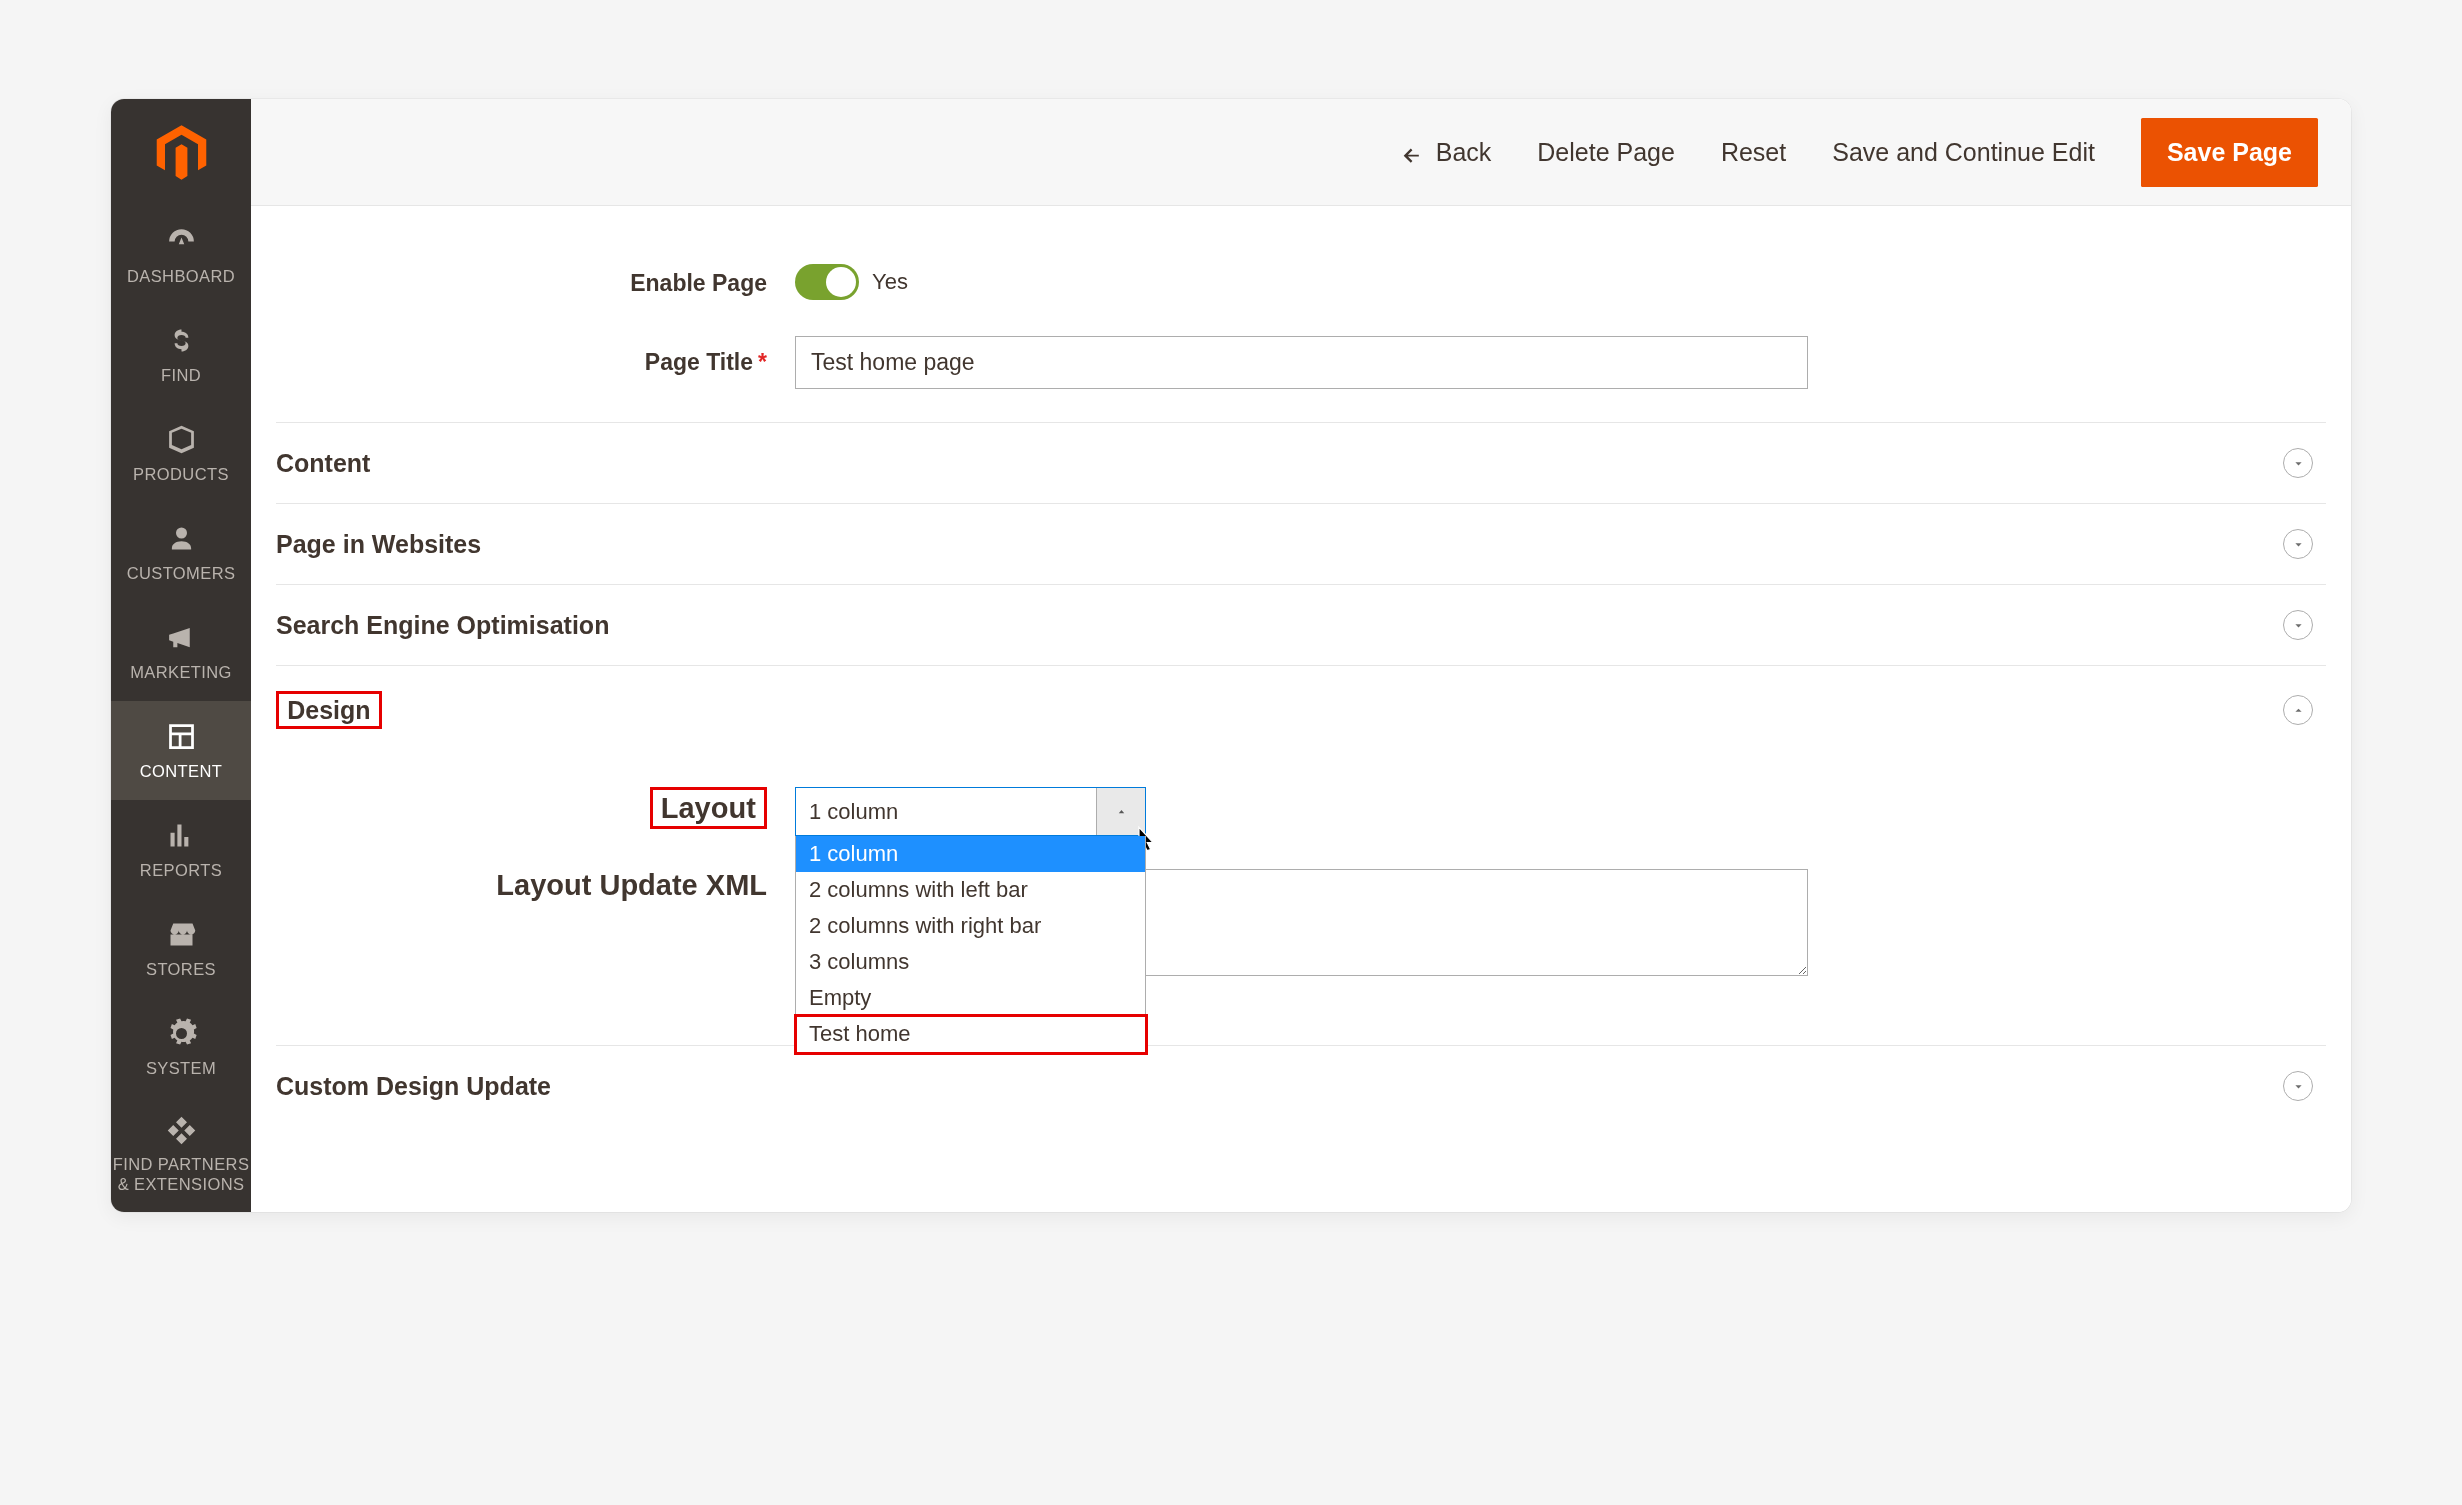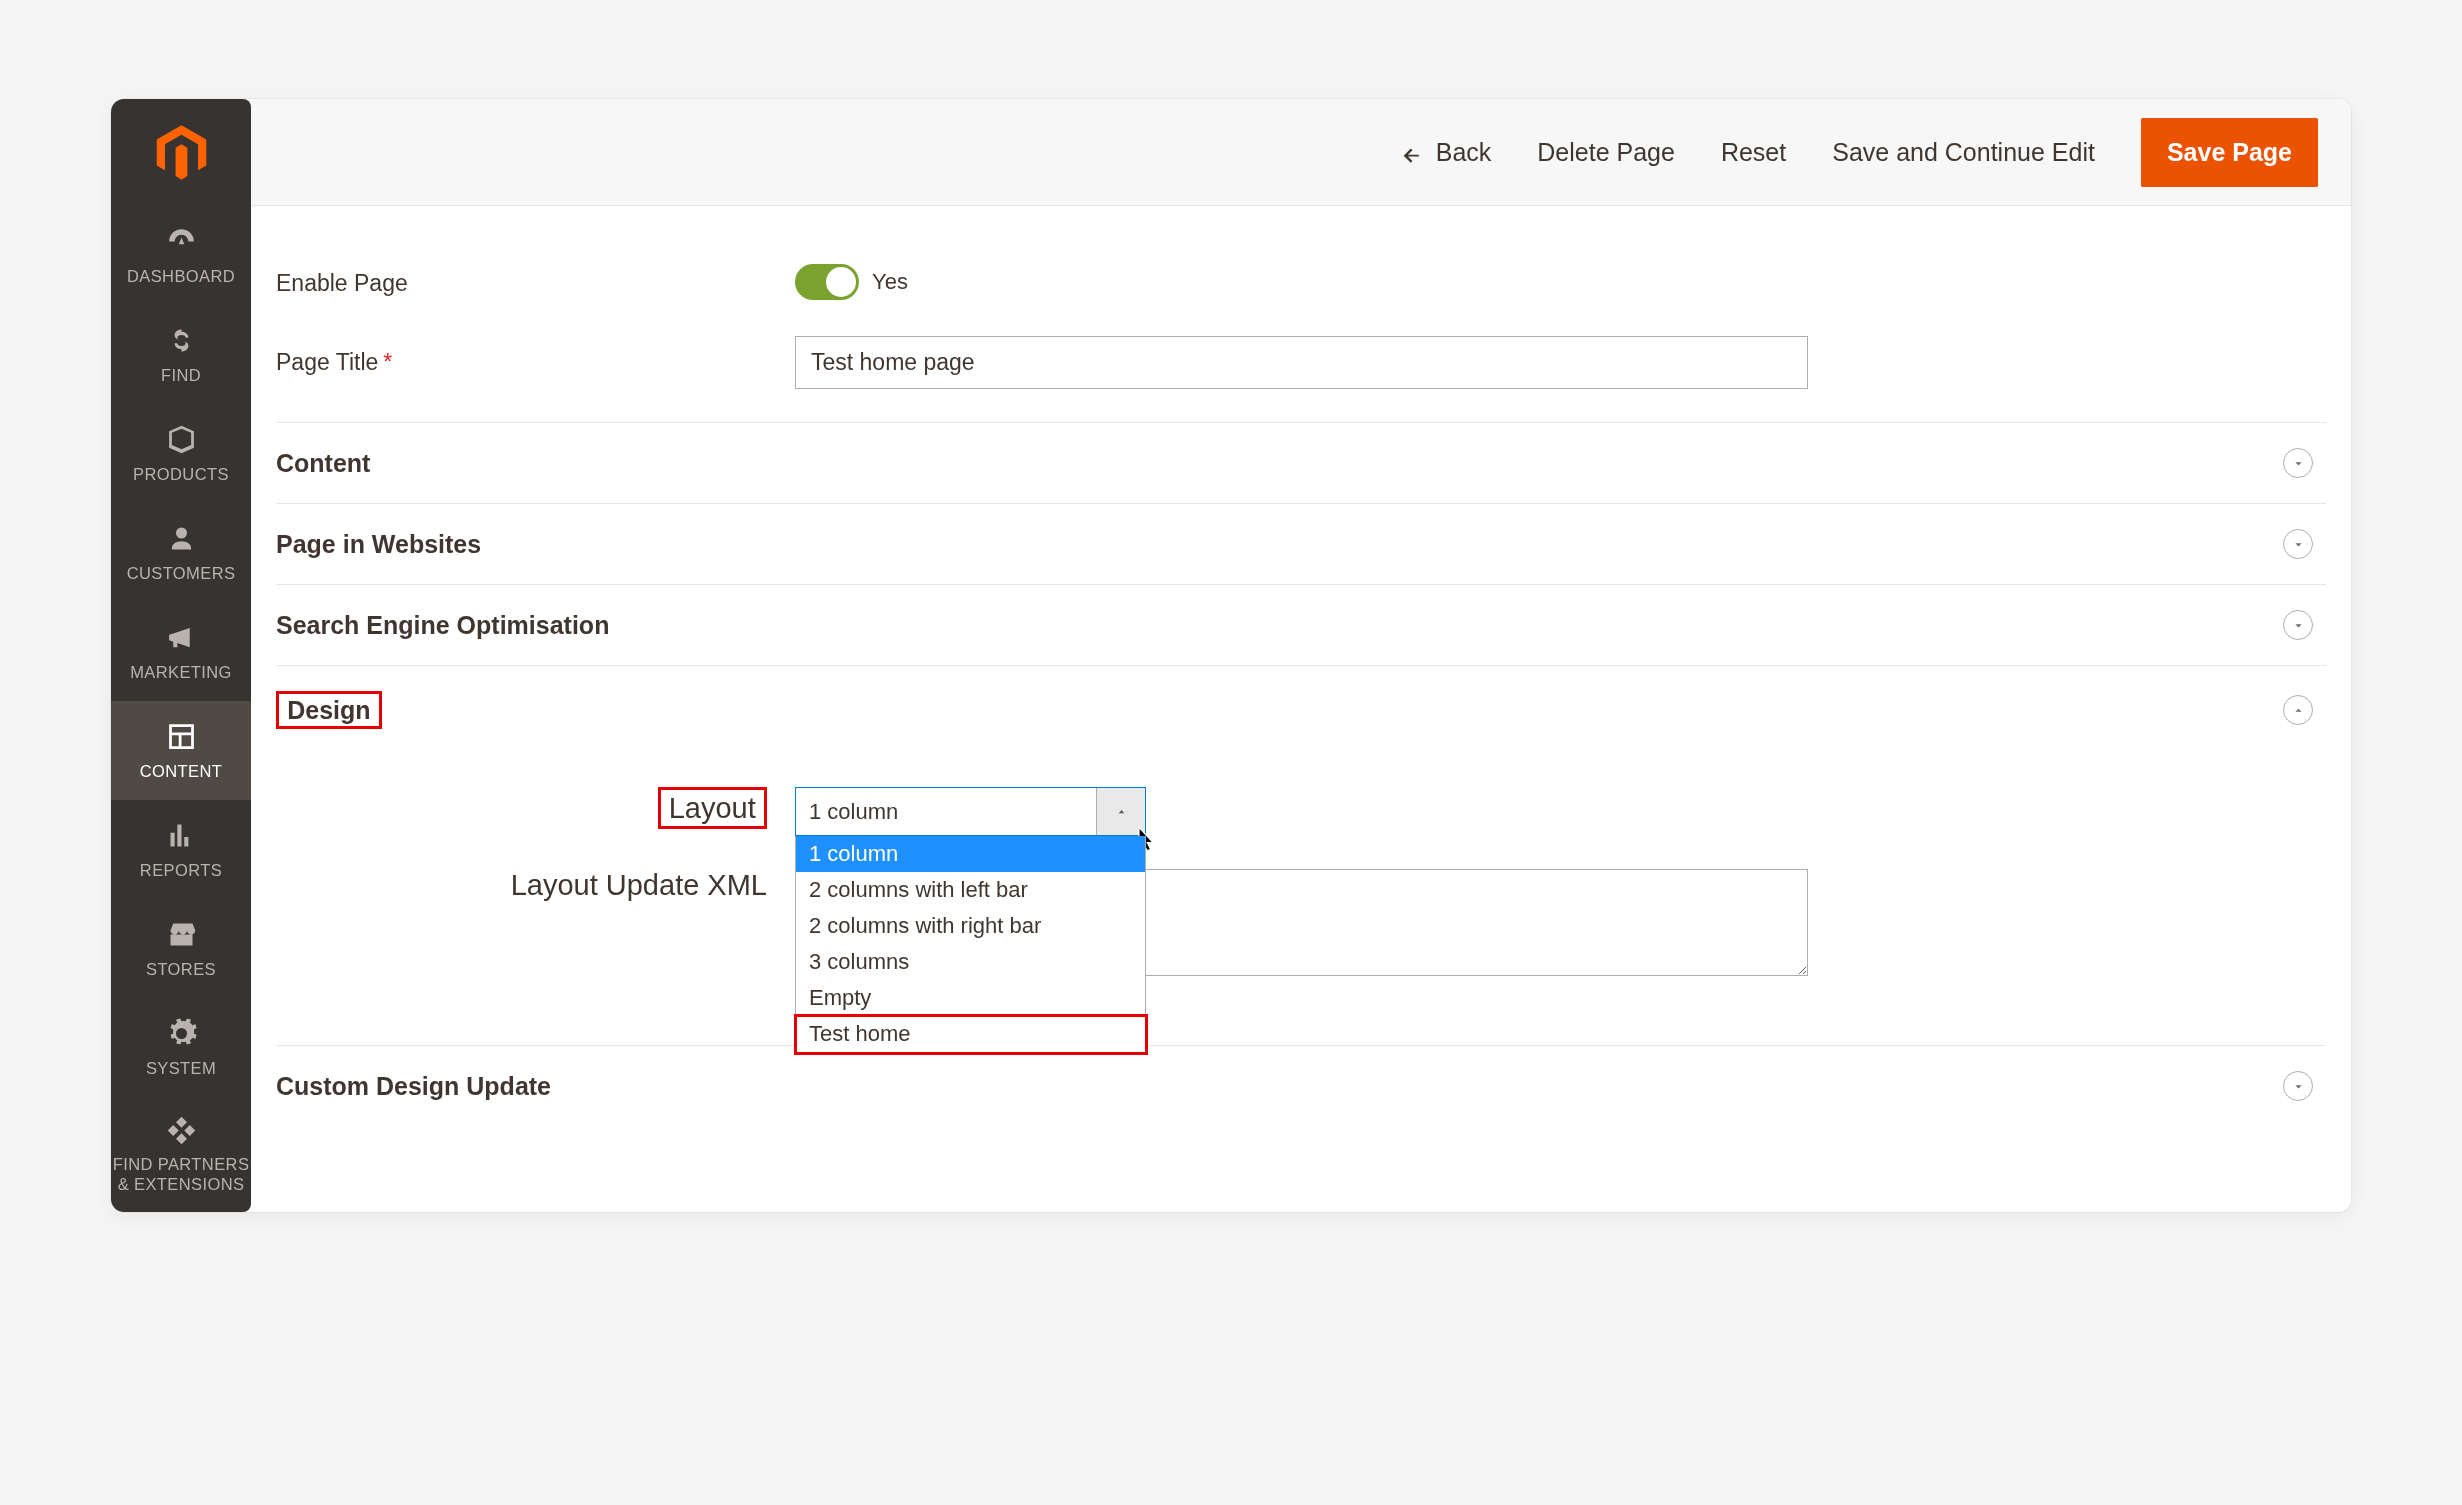--- a/index.html
+++ b/index.html
@@ -1,34 +1,34 @@
 <!DOCTYPE html>
 <html style="font-size:13px"><head>
 <meta charset="utf-8">
 <style>
   * { box-sizing: border-box; margin: 0; padding: 0; }
   body { font-family: 'Helvetica Neue', Helvetica, Arial, sans-serif; background: #f5f5f5; }
   .canvas { width: 2462px; height: 1505px; background: #f5f5f5; position: relative; padding: 99px; display: flex; align-items: flex-start; justify-content: center; }
   .window { width: 2240px; background: #fff; border-radius: 13px; overflow: hidden; box-shadow: 0 0 0 0.8px rgba(0,0,0,0.05), 0 5px 20px rgba(0,0,0,0.06); }
   .app { display: flex; }
-  .sidebar { width: 140px; background: #373330; color: #c7c2bd; display: flex; flex-direction: column; align-items: stretch; border-radius: 8px; }
+  .sidebar { width: 140px; background: #373330; color: #c7c2bd; display: flex; flex-direction: column; align-items: stretch; }
   .sidebar .logo { height: 107px; display: flex; align-items: center; justify-content: center; }
   .sidebar .logo svg { width: 59px; height: 59px; }
   .nav-item { display: flex; flex-direction: column; align-items: center; justify-content: center; gap: 8.2px; height: 99px; font-size: 16.5px; letter-spacing: 0.4px; cursor: pointer; color: #b9b3ad; }
   .nav-item.active { background: #4f4a44; color: #fff; }
   .nav-item .label { font-size: 16.5px; }
   .nav-item svg { width: 33px; height: 33px; fill: currentColor; }
   .nav-item.find { height: 115px; text-align:center; line-height:1.2; }
   .main { flex: 1; background: #fff; display: flex; flex-direction: column; }
   .topbar { height: 107px; background: #f7f7f7; border-bottom: 0.8px solid #e6e6e6; display: flex; align-items: center; justify-content: flex-end; padding: 0 33px; gap: 46px; }
   .topbar .tb-btn { font-size: 25px; color: #41362f; cursor: pointer; display: flex; align-items: flex-end; gap: 13px; }
   .topbar .primary { background: #eb5202; color: #fff; padding: 20px 26px; font-weight: 600; border-radius: 1.6px; }
   .content { padding: 58px 25px 33px 25px; flex:1; }
   .form-row { display: flex; align-items: center; margin-bottom: 33px; }
-  .form-label { width: 519px; text-align: left; font-size: 23px; font-weight: 400; color: #41362f; padding-right: 28px; }
+  .form-label { width: 519px; text-align: right; font-size: 23px; font-weight: 700; color: #41362f; padding-right: 28px; }
   .form-label .req { color: #e22626; margin-left: 5px; }
   .form-control { flex: 1; }
   .toggle { position:relative; display:inline-flex; align-items:center; gap:13px; }
   .toggle .track { width: 64px; height: 36px; background:#79a22e; border-radius:18px; position:relative; cursor:pointer; }
   .toggle .thumb { width:30px; height:30px; background:#fff; border-radius:50%; position:absolute; top:3.3px; right:3.3px; }
   .toggle .state { font-size: 22px; color:#41362f; }
   input.text { width: 1013px; height: 53px; border:0.8px solid #adadad; padding:0 15px; font-size: 23px; color:#41362f; }
   .fieldset { border-top:0.8px solid #e6e6e6; }
   .fs-head { display:flex; align-items:center; justify-content:space-between; padding: 25px 13px 25px 0; cursor:pointer; }
   .fs-title { font-size: 25px; font-weight: 600; color:#41362f; }

